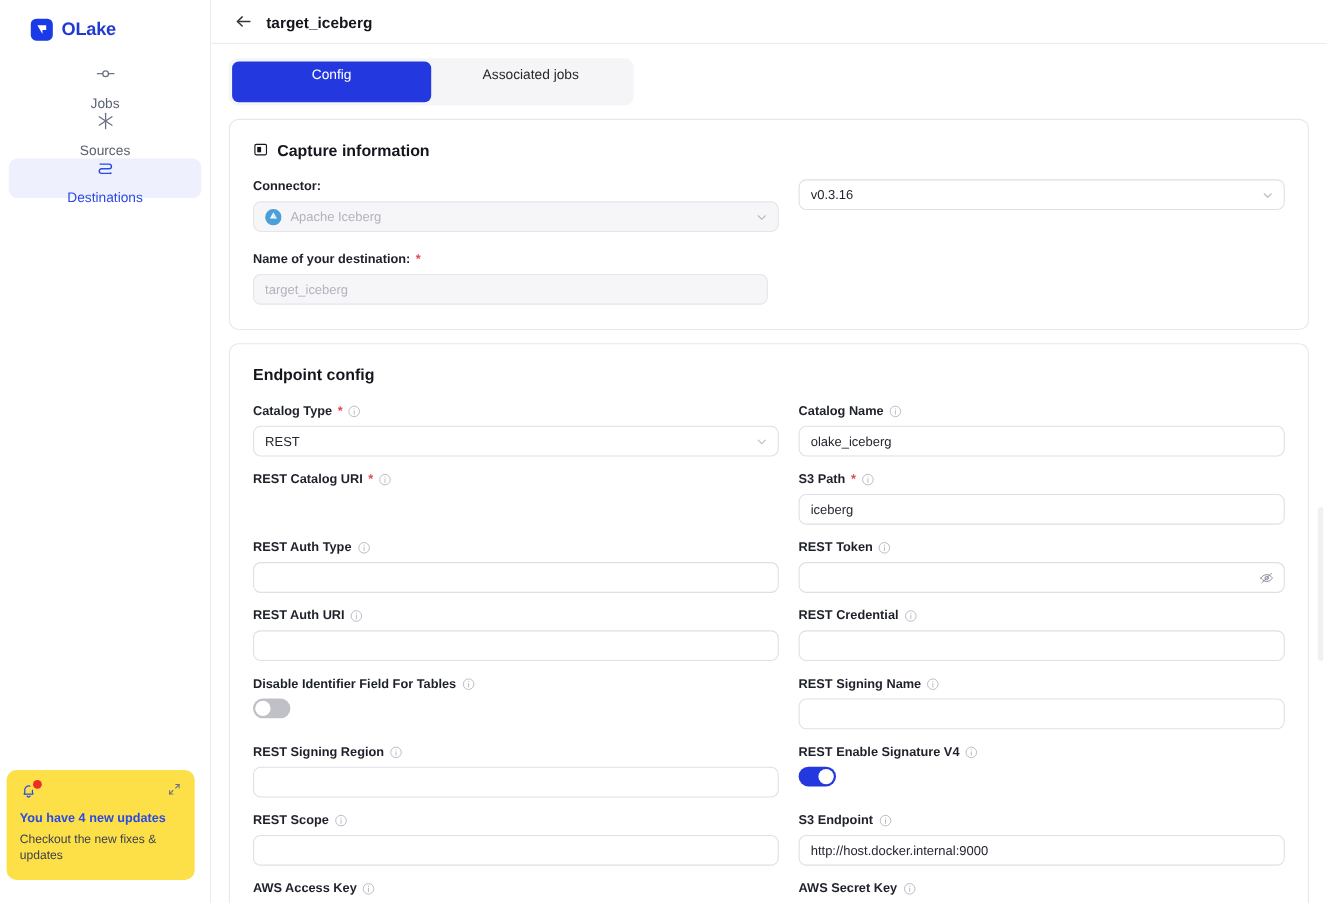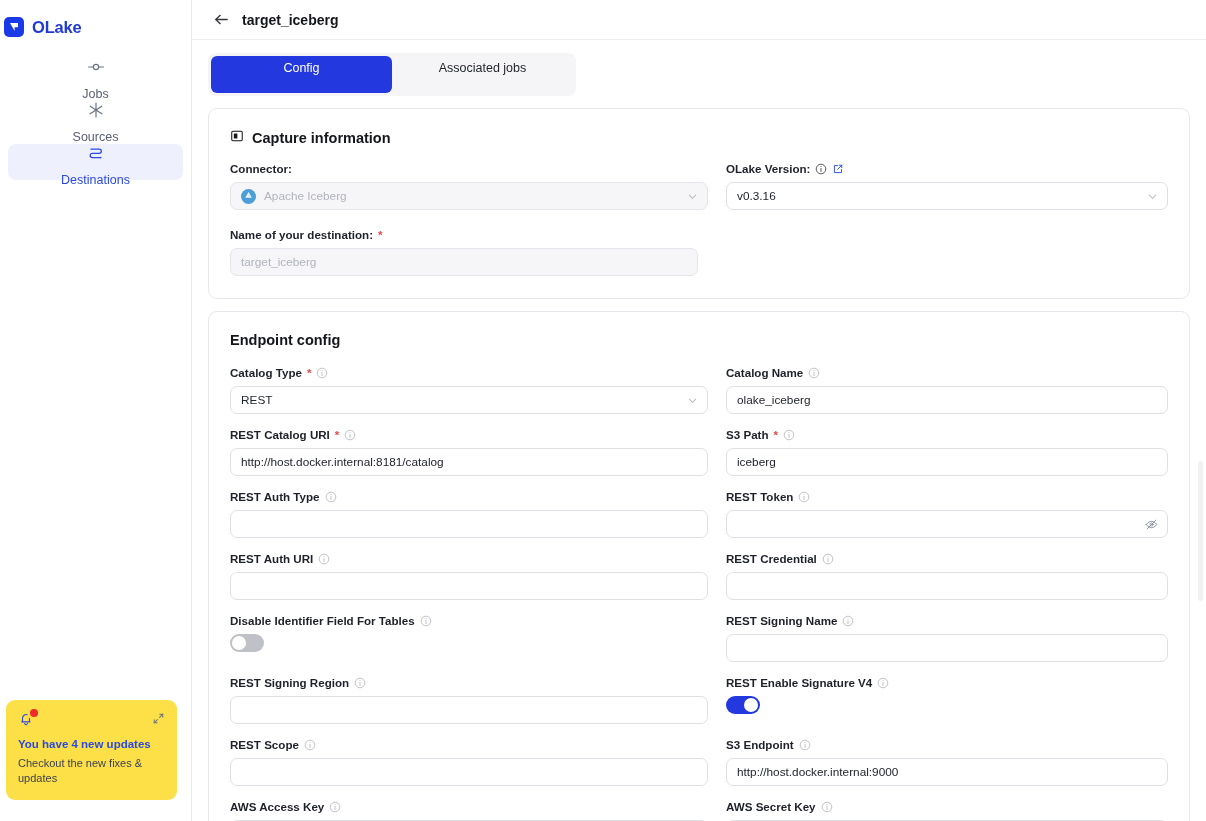--- a/index.html
+++ b/index.html
@@ -16,21 +16,21 @@
   
   .sidebar {
     width: 192px; height: 821px;
     background: #ffffff;
     border-right: 1px solid #e9e9ec;
     position: relative;
     flex: 0 0 192px;
   }
   .brand {
     display: flex; align-items: center; gap: 8px;
-    padding: 12px 0 0 4px;
+    padding: 12px 0 0 28px;
     height: 42px;
   }
   .brand-mark {
     width: 20px; height: 20px; border-radius: 5px;
     background: #193ae6;
     display: flex; align-items: center; justify-content: center;
     flex: 0 0 20px;
   }
   .brand-mark svg { display: block; }
   .brand-text {
@@ -310,37 +310,20 @@
               <span class="ph">Apache Iceberg</span>
               <span class="sel-arrow">
                 <svg width="11" height="11" viewBox="0 0 12 12" fill="none" stroke="currentColor" stroke-width="1.1" stroke-linecap="round" stroke-linejoin="round">
                     <polyline points="2.5,4.5 6,8 9.5,4.5"></polyline>
                   </svg>
               </span>
             </div>
           </div>
 
           <div class="fld">
-            <div class="lbl">
-              <span>OLake Version:</span>
-              <span class="info-ico">
-                <svg width="12" height="12" viewBox="0 0 14 14" fill="none" stroke="#3c3f47" stroke-width="1">
-                    <circle cx="7" cy="7" r="5.6"></circle>
-                    <line x1="7" y1="6.3" x2="7" y2="10" stroke-linecap="round"></line>
-                    <circle cx="7" cy="4.2" r="0.6" fill="#3c3f47" stroke="none"></circle>
-                  </svg>
-              </span>
-              <span class="info-ico">
-                <svg width="12" height="12" viewBox="0 0 14 14" fill="none" stroke="#2b4ae4" stroke-width="1.1" stroke-linecap="round" stroke-linejoin="round">
-                  <path d="M11 7.6v3.6H2.8V3h3.6"></path>
-                    <path d="M8.4 2.5h3v3"></path>
-                    <path d="M11.2 2.8 6.6 7.4"></path>
-                </svg>
-              </span>
-            </div>
             <div class="inp">
               <span class="val">v0.3.16</span>
               <span class="sel-arrow">
                 <svg width="11" height="11" viewBox="0 0 12 12" fill="none" stroke="currentColor" stroke-width="1.1" stroke-linecap="round" stroke-linejoin="round">
                     <polyline points="2.5,4.5 6,8 9.5,4.5"></polyline>
                   </svg>
               </span>
             </div>
           </div>
 
@@ -403,23 +386,20 @@
                 <span>REST Catalog URI</span>
                 <span class="req">*</span>
                 <span class="info-ico">
                   <svg width="12" height="12" viewBox="0 0 14 14" fill="none" stroke="#b6b9c2" stroke-width="1">
                     <circle cx="7" cy="7" r="5.6"></circle>
                     <line x1="7" y1="6.3" x2="7" y2="10" stroke-linecap="round"></line>
                     <circle cx="7" cy="4.2" r="0.6" fill="#b6b9c2" stroke="none"></circle>
                   </svg>
                 </span>
               </div>
-              <div class="inp">
-                <span class="val">http://host.docker.internal:8181/catalog</span>
-              </div>
             </div>
             <div class="fld">
               <div class="lbl">
                 <span>S3 Path</span>
                 <span class="req">*</span>
                 <span class="info-ico">
                   <svg width="12" height="12" viewBox="0 0 14 14" fill="none" stroke="#b6b9c2" stroke-width="1">
                     <circle cx="7" cy="7" r="5.6"></circle>
                     <line x1="7" y1="6.3" x2="7" y2="10" stroke-linecap="round"></line>
                     <circle cx="7" cy="4.2" r="0.6" fill="#b6b9c2" stroke="none"></circle>

